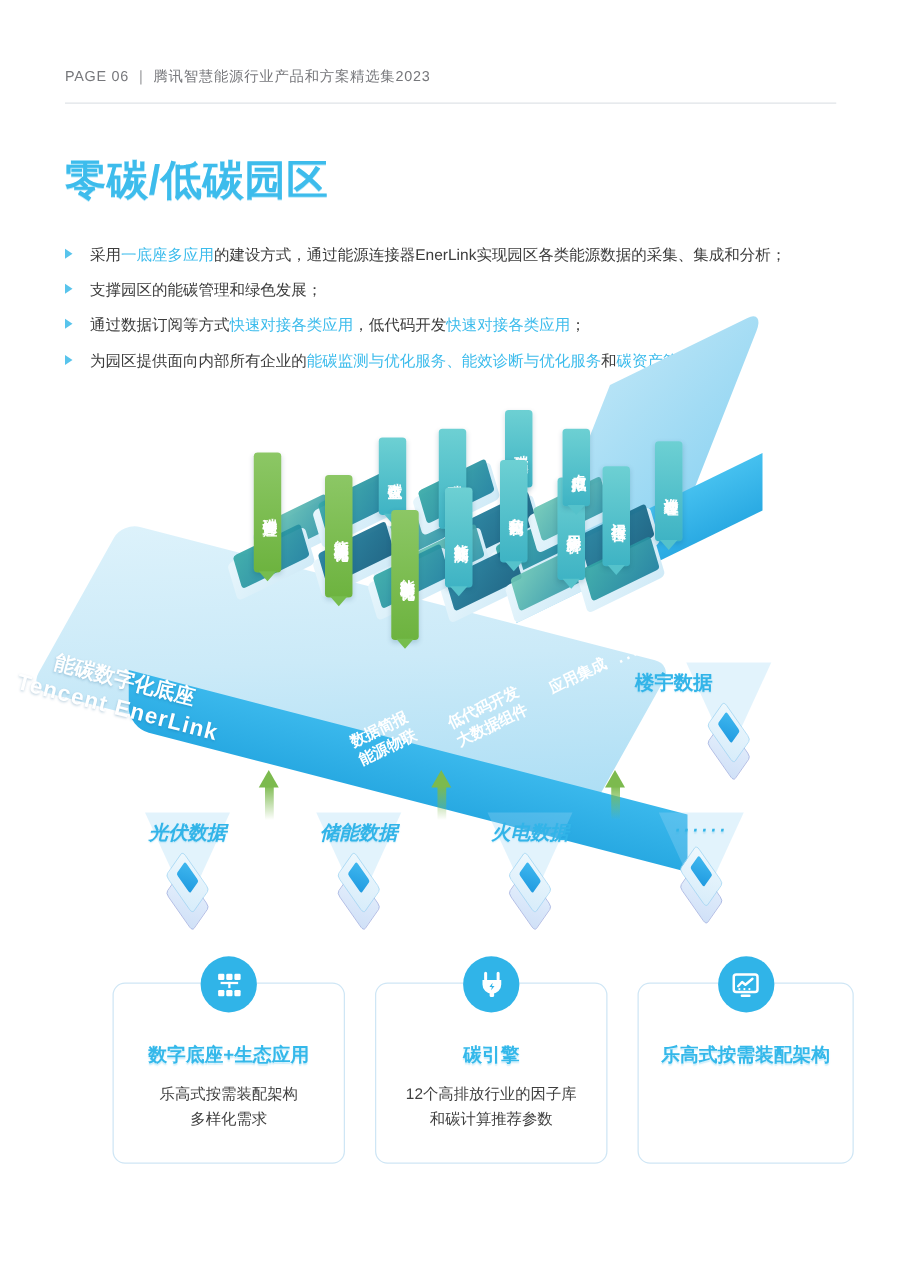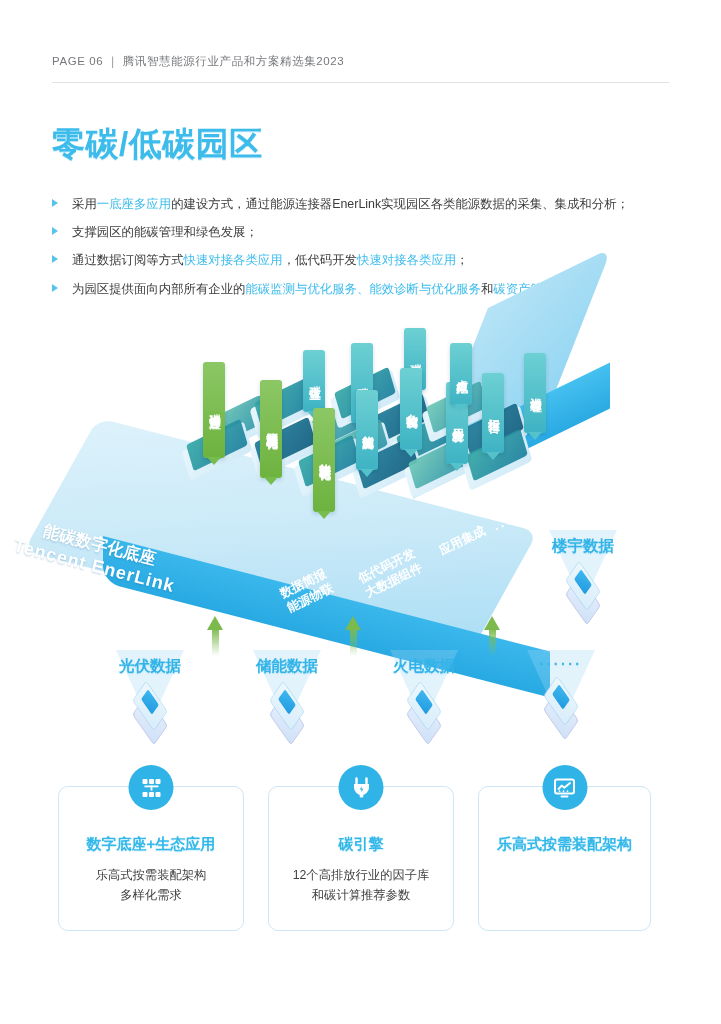--- a/index.html
+++ b/index.html
@@ -168,21 +168,21 @@
   }
   .up-arrow .head {
     position: absolute; left: 0; top: 0;
     width: 0; height: 0;
     border-left: 8px solid transparent;
     border-right: 8px solid transparent;
     border-bottom: 14px solid #7cba4e;
   }
 
   
-  .ds-node { position: absolute; width: 130px; text-align: center; }
+  .ds-node { position: absolute; width: 130px; text-align: center; font-style: italic; }
   .ds-cone {
     position: absolute; left: 50%; top: 0; transform: translateX(-50%);
     width: 0; height: 0;
     border-left: 34px solid transparent;
     border-right: 34px solid transparent;
     border-top: 74px solid rgba(160,214,244,.30);
   }
   .ds-label {
     position: relative; z-index: 2;
     font-size: 15.5px; font-weight: bold; color: #32b4e8;
@@ -199,28 +199,28 @@
   .ds-disc .d1 { top: -6px; background: linear-gradient(135deg,#eef8fd,#d7ecfa); border: 1.4px solid #9fd3f2; }
   .ds-disc .d2 { top: 8px;  background: linear-gradient(135deg,#e9f2fd,#cfe0f7); border: 1.4px solid #9aa9dd; }
   .ds-disc .core {
     position: absolute; left: 24px; top: 5px; width: 26px; height: 26px;
     transform: rotate(45deg) skew(10deg,10deg) scale(.72,.46);
     background: linear-gradient(135deg,#40b8ef,#1f9ae0);
     border-radius: 3px;
   }
 
   
-  #building-node { position: absolute; left: 508px; top: 212px; width: 150px; text-align:center; }
+  #building-node { position: absolute; left: 508px; top: 212px; width: 150px; text-align:left; }
 
   
   #cards { position: absolute; left: 58px; top: 786px; width: 607px; height: 145px; }
   .card {
     position: absolute; top: 0; width: 186px; height: 145px;
     border: 1px solid #cfe6f5; border-radius: 10px;
-    background: #fff; text-align: center;
+    background: #fff; text-align: center; margin-left: 32px;
   }
   .card:nth-child(1) { left: 0; }
   .card:nth-child(2) { left: 210px; }
   .card:nth-child(3) { left: 420px; width: 173px; }
   .card-icon {
     position: absolute; left: 50%; top: -22px; transform: translateX(-50%);
     width: 45px; height: 45px; border-radius: 50%;
     background: #30b4e8;
     display: flex; align-items: center; justify-content: center;
   }

